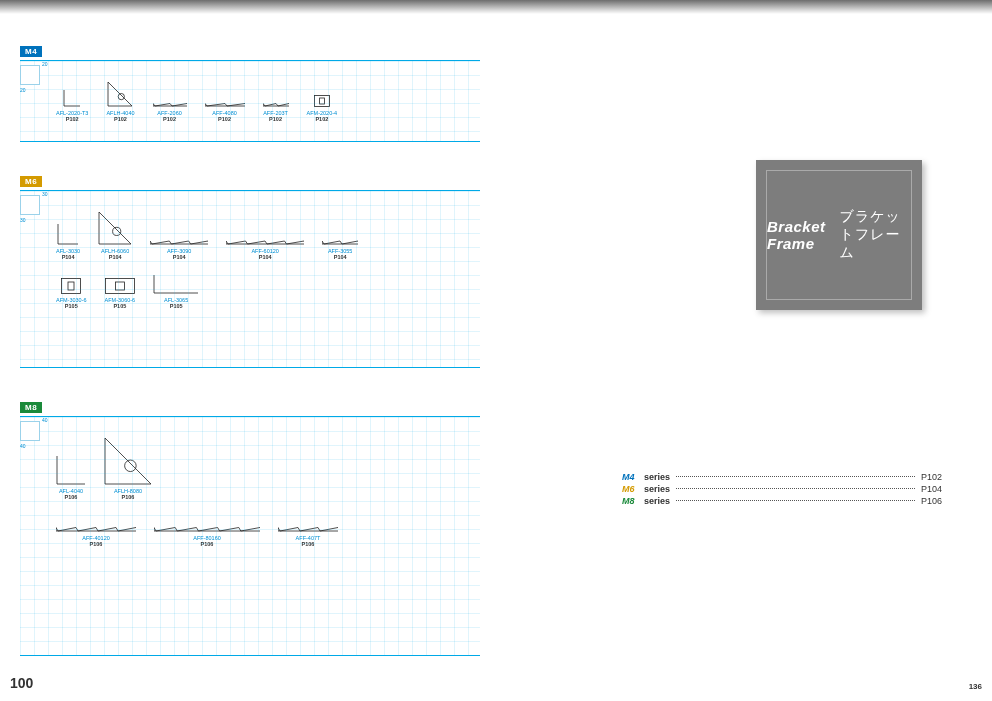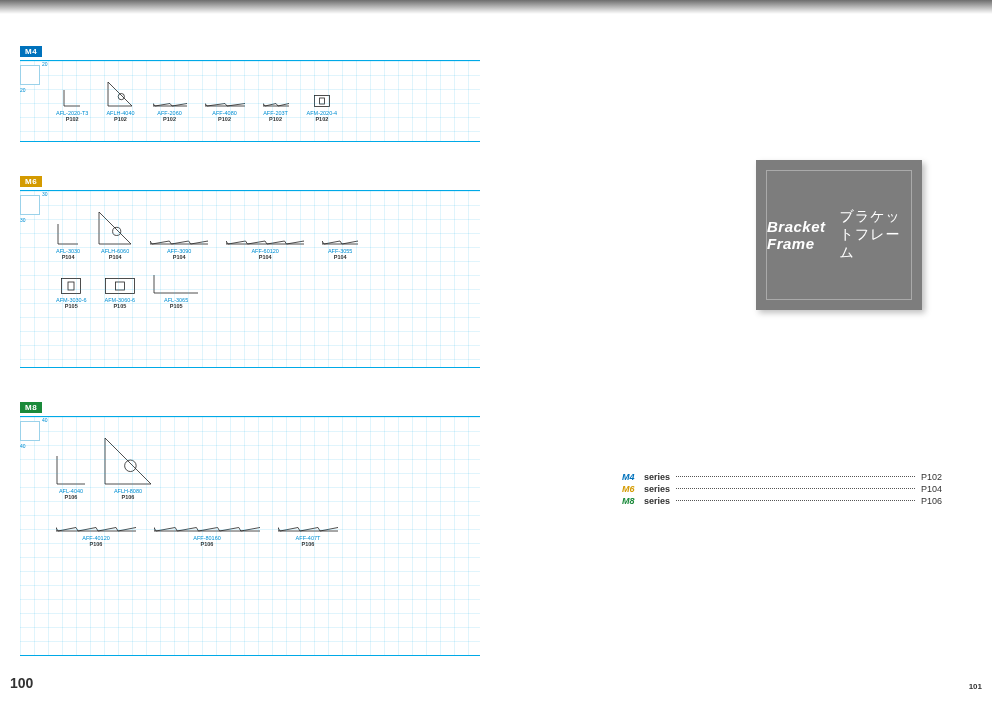--- a/index.html
+++ b/index.html
@@ -307,13 +307,13 @@
       <div class="toc-row">
         <span class="toc-tag toc-m8">M8</span>
         <span class="toc-label">series</span>
         <span class="toc-dots"></span>
         <span class="toc-page">P106</span>
       </div>
     </div>
 </div>
 
 <div class="folio-left">100</div>
-<div class="folio-right">101</div>
+<div class="folio-right">136</div>
 
 </body></html>

